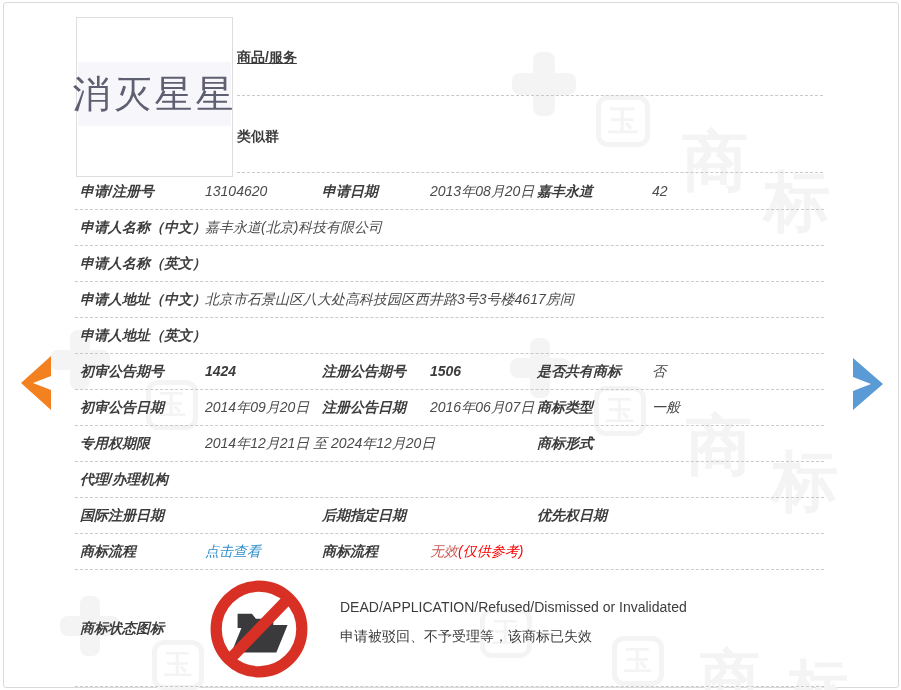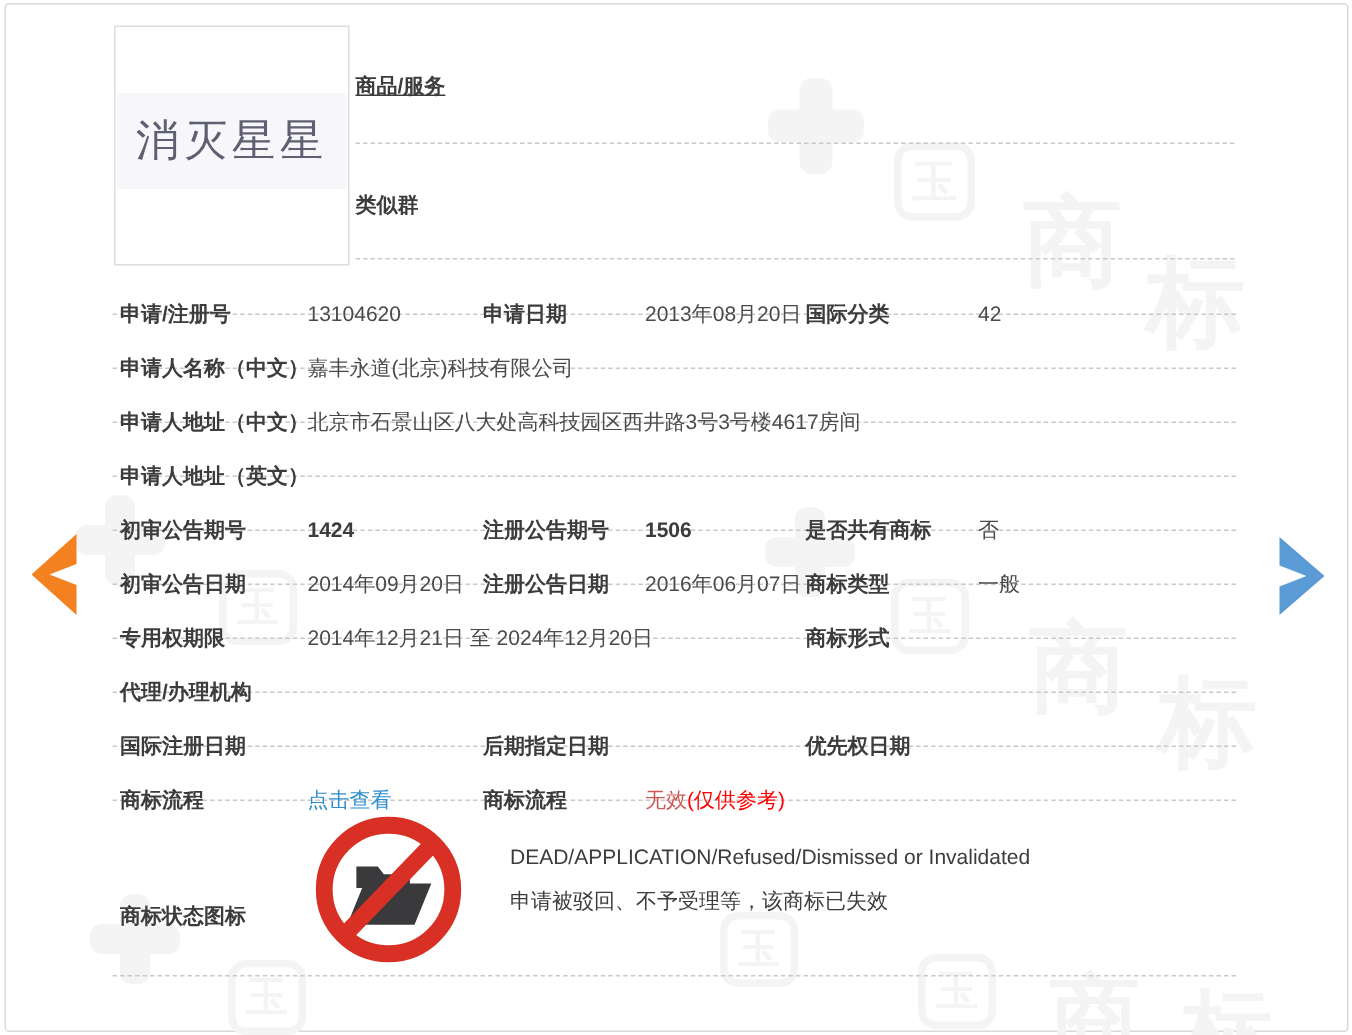--- a/index.html
+++ b/index.html
@@ -11,31 +11,31 @@
   .wm { position:absolute; pointer-events:none; }
   .wm-char { color:#f4f4f4; font-weight:bold; line-height:1; }
   .wm-box { border:5px solid #f4f4f4; border-radius:12px; color:#f4f4f4; display:flex; align-items:center; justify-content:center; font-weight:bold; }
   .wm-plus { }
   .wm-plus .h { position:absolute; left:0; top:33%; width:100%; height:34%; background:#f4f4f4; border-radius:8px; }
   .wm-plus .v { position:absolute; top:0; left:33%; height:100%; width:34%; background:#f4f4f4; border-radius:8px; }
 
   
   .tm-box { position:absolute; left:76px; top:17px; width:157px; height:160px; border:1px solid #ddd; background:#fff; }
   .tm-strip { position:absolute; left:1px; right:1px; top:44px; height:64px; background:#f7f7fb; display:flex; align-items:center; justify-content:center; }
-  .tm-text { font-family:"DejaVu Serif","Liberation Serif",serif; font-size:29px; color:#5f5f72; letter-spacing:3px; white-space:nowrap; }
+  .tm-text { font-family:"DejaVu Serif","Liberation Serif",serif; font-size:38px; color:#5f5f72; letter-spacing:3px; white-space:nowrap; }
 
   
   .top-label { position:absolute; font-weight:bold; color:#3c3c3c; }
   .dash-h { position:absolute; border-top:1px dashed #c9c9c9; height:0; }
 
   
   .grid { position:absolute; left:75px; top:174px; width:749px; }
   .row { position:relative; height:36px; border-bottom:1px dashed #c9c9c9; }
   .row.tall { height:117px; }
-  .cell { position:absolute; top:18px; height:100%; line-height:35px; white-space:nowrap; }
+  .cell { position:absolute; top:0; height:100%; line-height:35px; white-space:nowrap;font-style:italic; }
   .lbl { font-weight:bold; color:#3c3c3c; }
   .val { color:#4a4a4a; }
   .val.bold { font-weight:bold; color:#3c3c3c; }
   .c1l { left:5px; } .c1v { left:130px; }
   .c2l { left:247px; } .c2v { left:355px; }
   .c3l { left:462px; } .c3v { left:577px; }
   .link { color:#2e8dca; cursor:pointer; }
   .status-main { color:#cb5a55; }
   .status-note { color:#fe0000; }
 
@@ -104,29 +104,33 @@
     <polygon points="1,0 31,26 1,52 1,33 19,26 1,19" fill="#5b9bd5"></polygon>
   </svg>
 
   <div class="grid">
 
     <div class="row">
       <span class="cell lbl c1l">申请/注册号</span>
       <span class="cell val c1v">13104620</span>
       <span class="cell lbl c2l">申请日期</span>
       <span class="cell val c2v">2013年08月20日</span>
-      <span class="cell lbl c3l">国际分类</span>
+      <span class="cell lbl c3l">嘉丰永道</span>
       <span class="cell val c3v">42</span>
     </div>
 
     <div class="row">
       <span class="cell lbl c1l">申请人名称（中文）</span>
       <span class="cell val c1v">嘉丰永道(北京)科技有限公司</span>
     </div>
 
+    <div class="row">
+      <span class="cell lbl c1l">申请人名称（英文）</span>
+      <span class="cell val c1v"></span>
+    </div>
 
     <div class="row">
       <span class="cell lbl c1l">申请人地址（中文）</span>
       <span class="cell val c1v">北京市石景山区八大处高科技园区西井路3号3号楼4617房间</span>
     </div>
 
     <div class="row">
       <span class="cell lbl c1l">申请人地址（英文）</span>
       <span class="cell val c1v"></span>
     </div>

